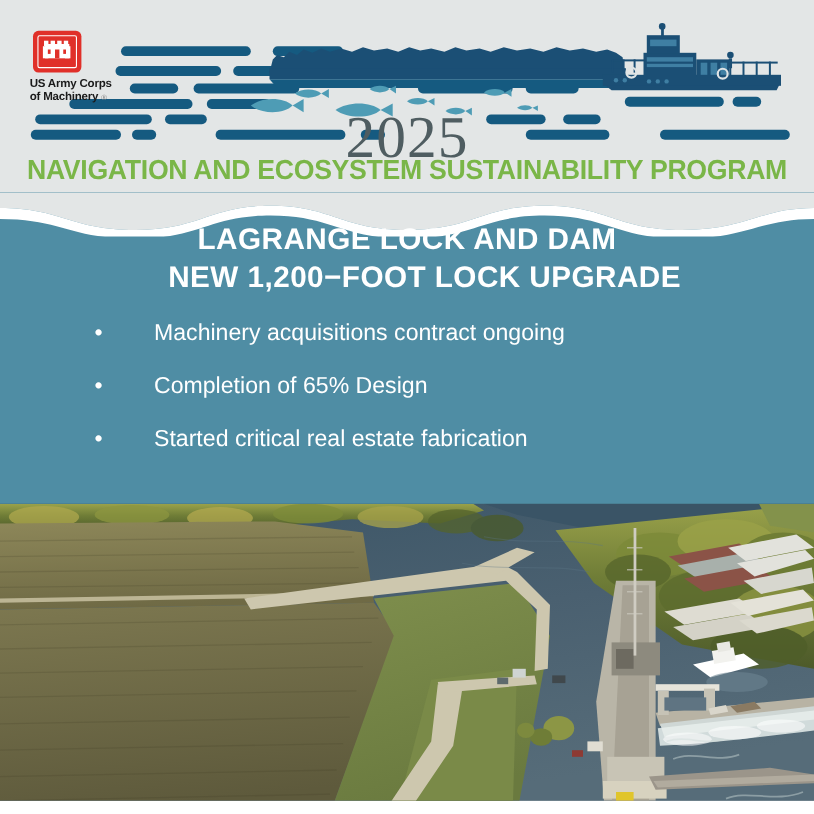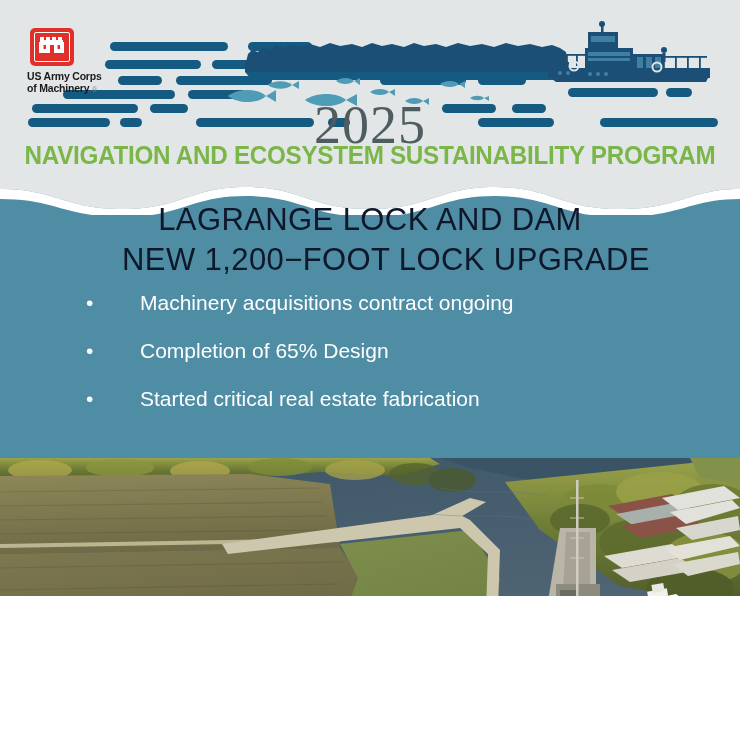--- a/index.html
+++ b/index.html
@@ -7,21 +7,21 @@
     padding: 0;
     background: #ffffff;
   }
   body {
     font-family: "Liberation Sans", sans-serif;
   }
 
   #poster {
     position: relative;
     width: 740px;
-    height: 596px;
+    height: 728px;
     overflow: hidden;
     background: #e3e6e6;
   }
 
   
   .header-band {
     position: absolute;
     left: 0;
     top: 0;
     width: 740px;
@@ -139,24 +139,24 @@
     width: 740px;
     height: 40px;
   }
 
   .section-title {
     position: absolute;
     left: 0;
     top: 25px;
     width: 740px;
     text-align: center;
-    color: #0f172a;
+    color: #ffffff;
     font-family: "Liberation Sans", sans-serif;
-    font-size: 31px;
-    font-weight: normal;
+    font-size: 27px;
+    font-weight: bold;
     line-height: 1.28;
     letter-spacing: 0.4px;
   }
   .section-title .line2 { display: block; padding-left: 32px; }
 
   .bullets {
     position: absolute;
     left: 86px;
     top: 115px;
     width: 600px;

